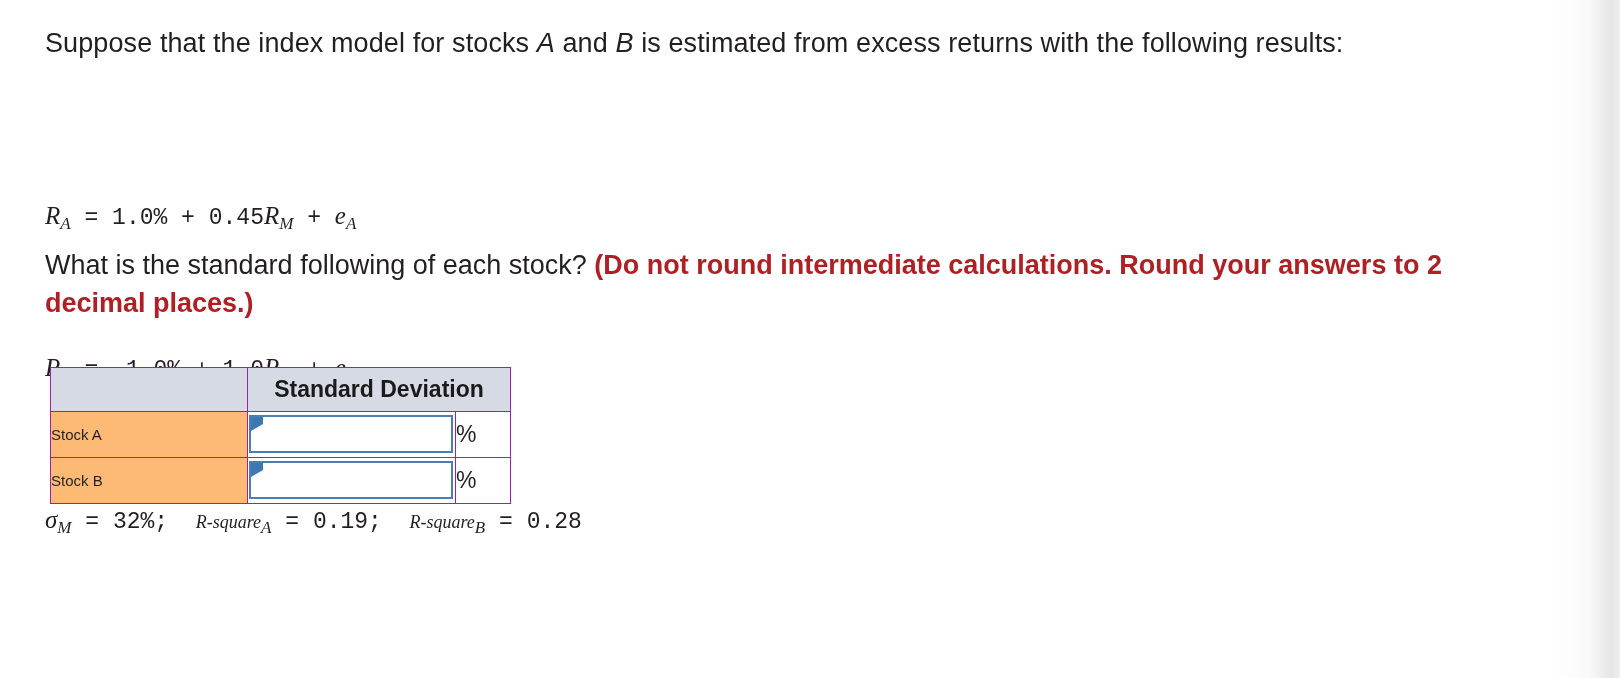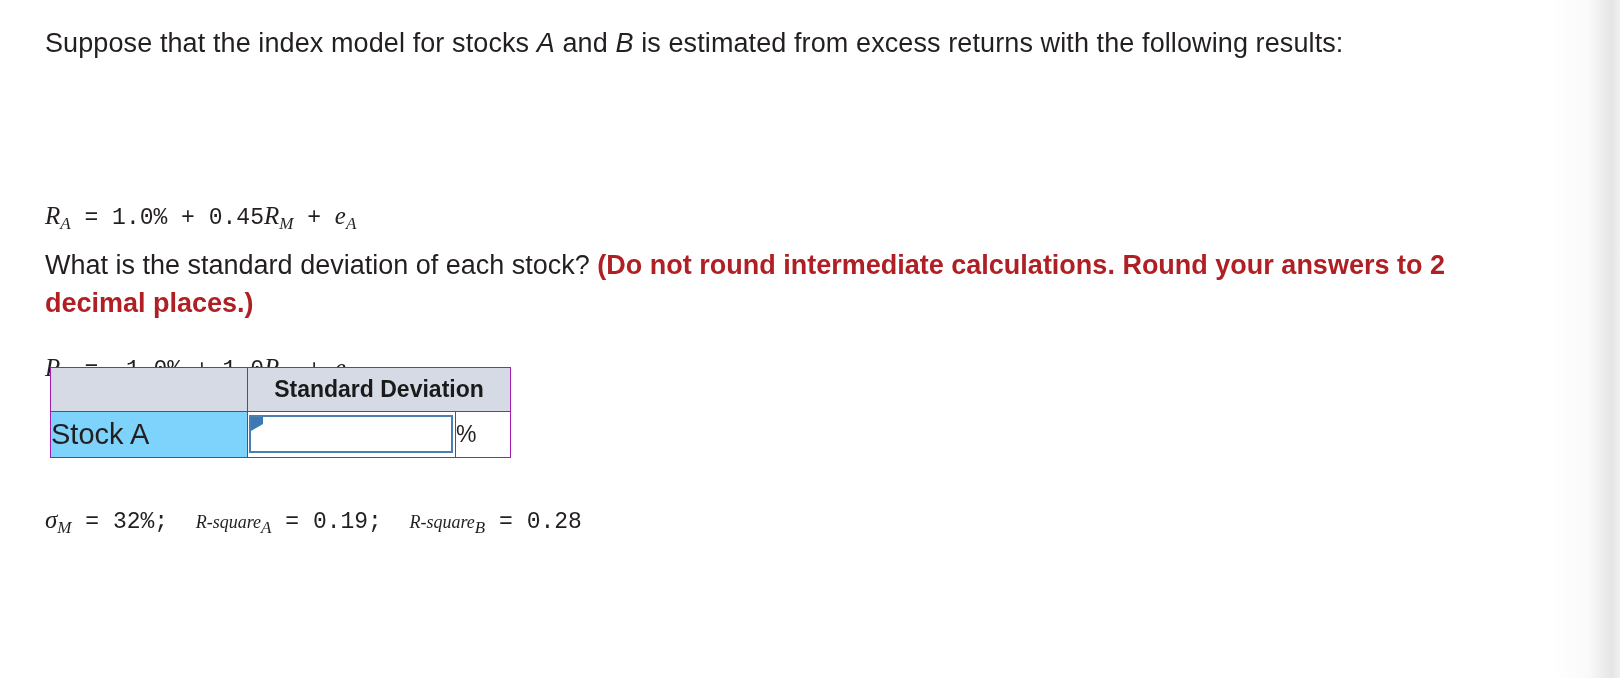--- a/index.html
+++ b/index.html
@@ -128,22 +128,22 @@
     text-align: center;
     font-weight: bold;
     font-size: 23px;
     color: #1a1a1a;
     padding: 0 6px;
     box-sizing: border-box;
   }
   .row-label {
     height: 45px;
     padding-left: 10px;
-    font-size: 29px;
-    background: #7dd3fc;
+    font-size: 15px;
+    background: #fdba74;
     vertical-align: middle;
   }
   .cell-input {
     height: 45px;
     padding: 0;
     background: #ffffff;
     position: relative;
     vertical-align: middle;
   }
   .input-wrap {
@@ -198,39 +198,49 @@
 
     <span class="ln"><i class="mv">R</i><sub>A</sub><span> = </span><span>1.0%</span><span> + </span><span>0.45</span><i class="mv">R</i><sub>M</sub><span> + </span><i class="mv">e</i><sub>A</sub></span>
 
     <span class="ln"><i class="mv">R</i><sub>B</sub><span> = </span><span>−1.0%</span><span> + </span><span>1.0</span><i class="mv">R</i><sub>M</sub><span> + </span><i class="mv">e</i><sub>B</sub></span>
 
     <span class="ln"><i class="sigma">σ</i><sub>M</sub><span> = </span><span>32%;</span>&nbsp; <span class="rsq"><i>R-square</i></span><sub>A</sub><span> = </span><span>0.19;</span>&nbsp; <span class="rsq"><i>R-square</i></span><sub>B</sub><span> = </span><span>0.28</span></span>
 
   </div>
 
   <div class="question">
-    <span>What is the standard deviation of each stock? </span><span class="hint">(Do not round intermediate calculations. Round your answers to 2 decimal places.)</span>
+    <span>What is the standard following of each stock? </span><span class="hint">(Do not round intermediate calculations. Round your answers to 2 decimal places.)</span>
   </div>
 
   <table class="answers">
     <thead>
       <tr>
         <th class="th-blank"></th>
         <th class="th-label" colspan="2">Standard Deviation</th>
       </tr>
     </thead>
     <tbody>
       <tr>
         <td class="row-label">Stock A</td>
         <td class="cell-input">
           <div class="input-wrap">
             <input class="ans-input" type="text" value="" style="">
             <span class="corner-tri"></span>
           </div>
         </td>
         <td class="cell-pct">%</td>
       </tr>
+      <tr>
+        <td class="row-label">Stock B</td>
+        <td class="cell-input">
+          <div class="input-wrap">
+            <input class="ans-input" type="text" value="" style="">
+            <span class="corner-tri"></span>
+          </div>
+        </td>
+        <td class="cell-pct">%</td>
+      </tr>
     </tbody>
   </table>
 
 </div>
 
 <div class="edge-shade"></div>
 
 </body></html>

